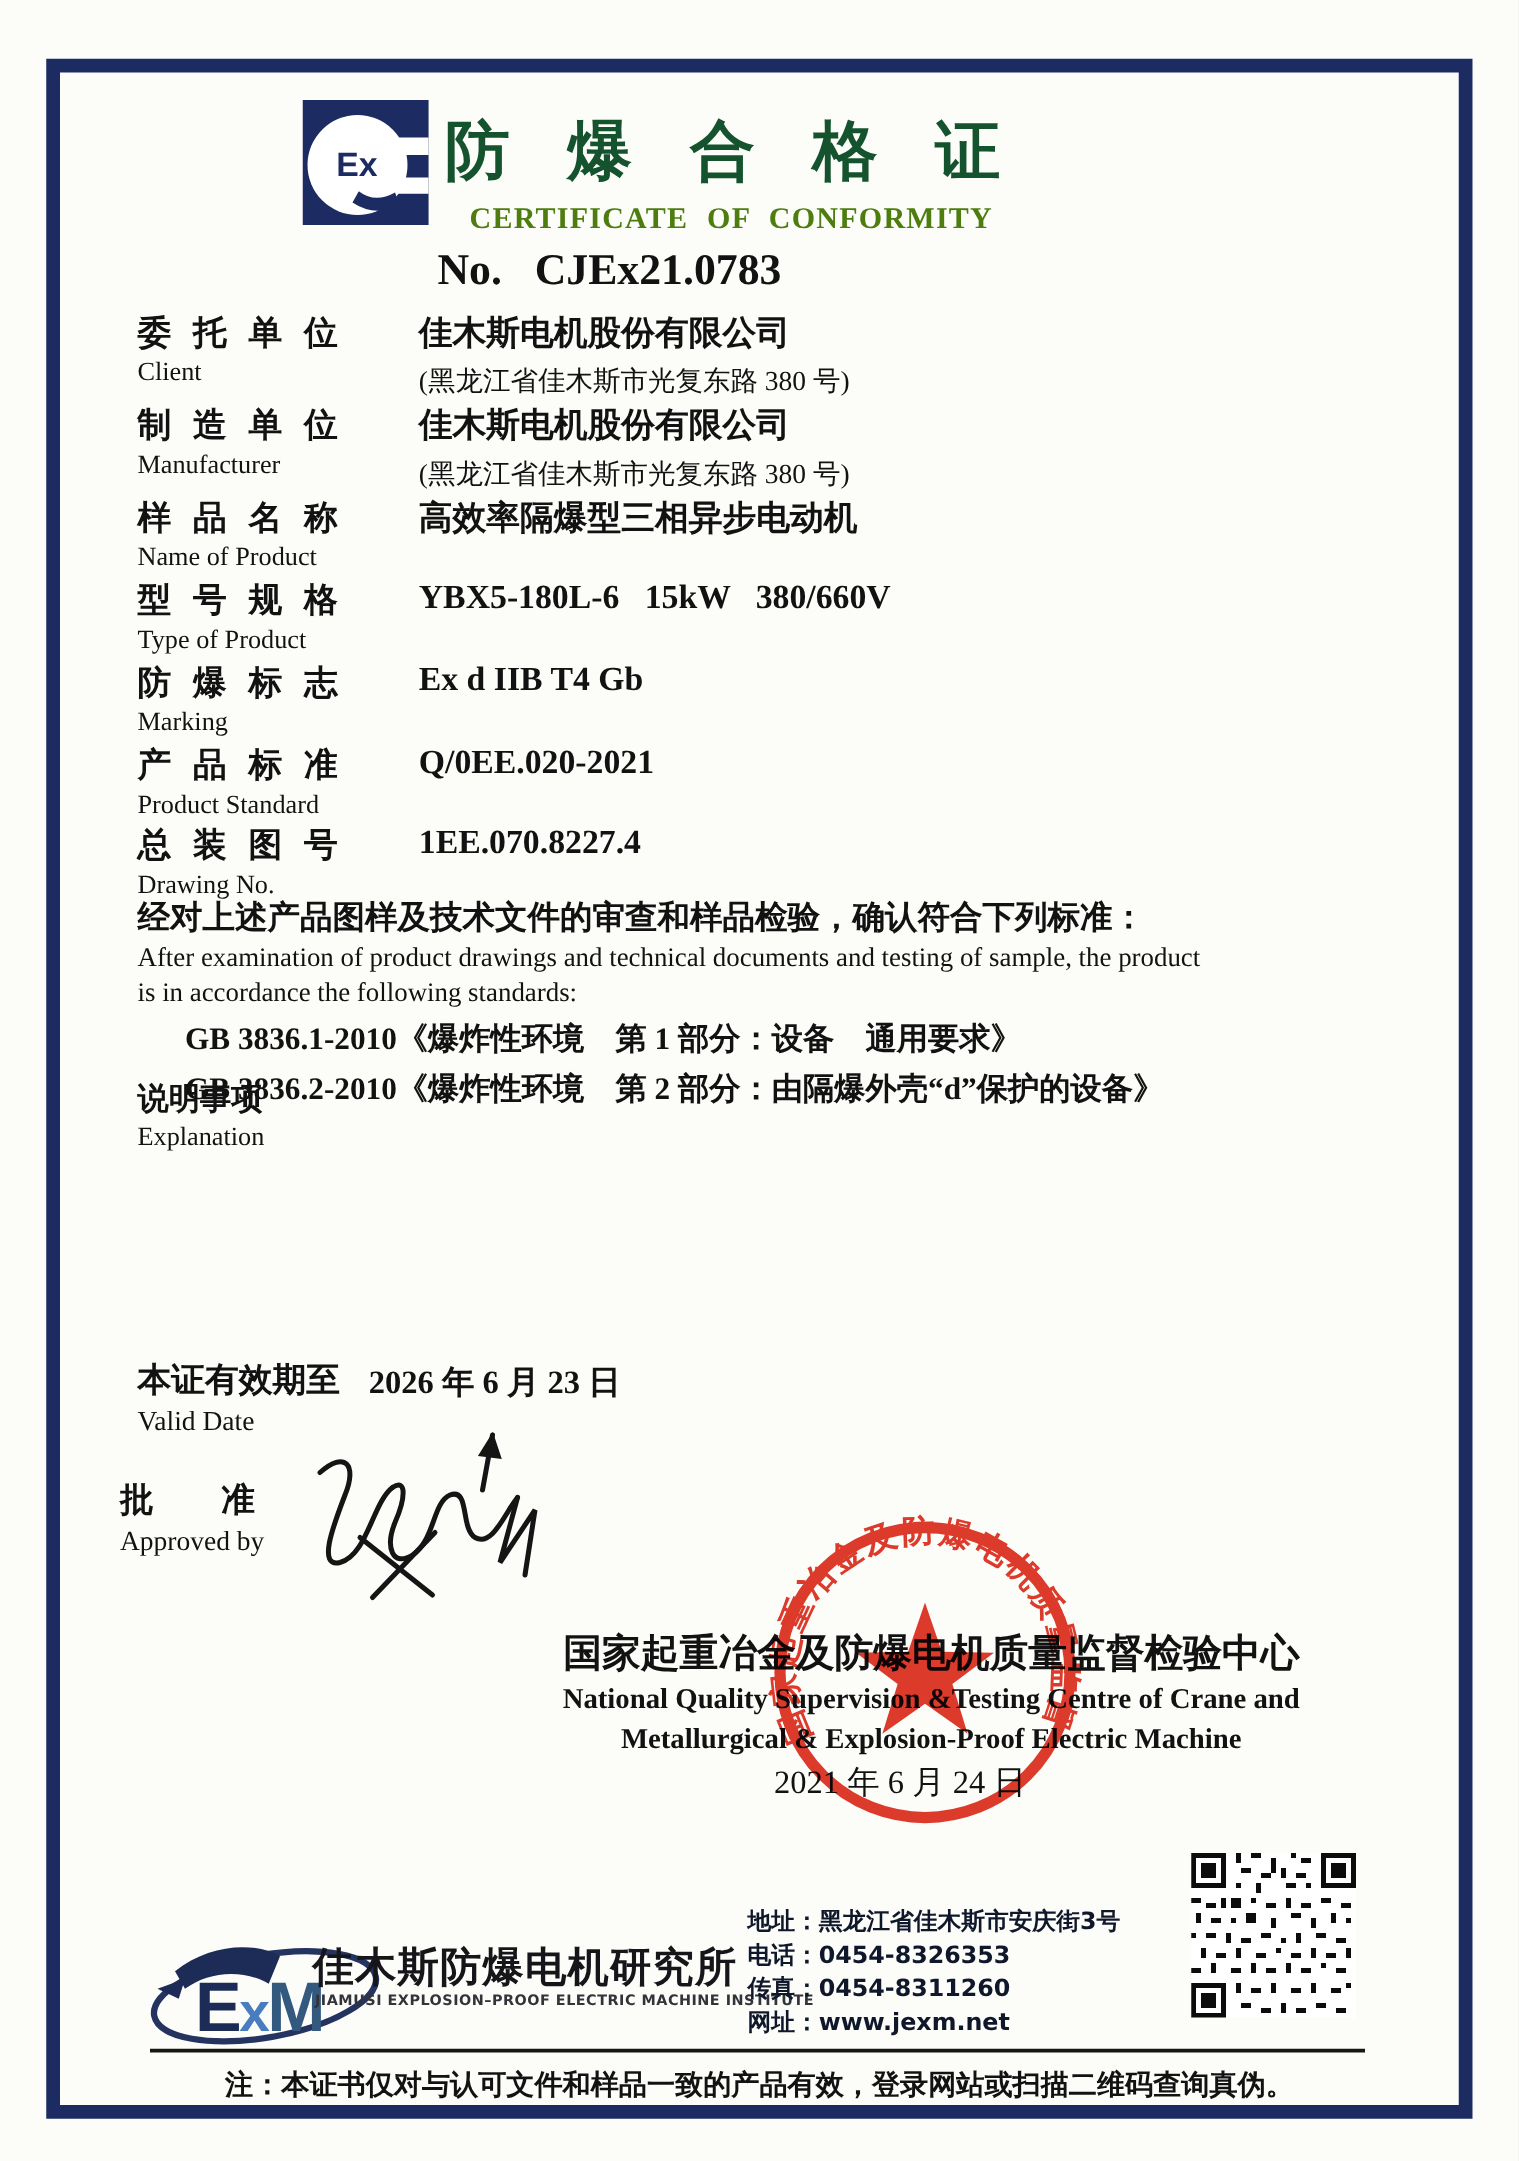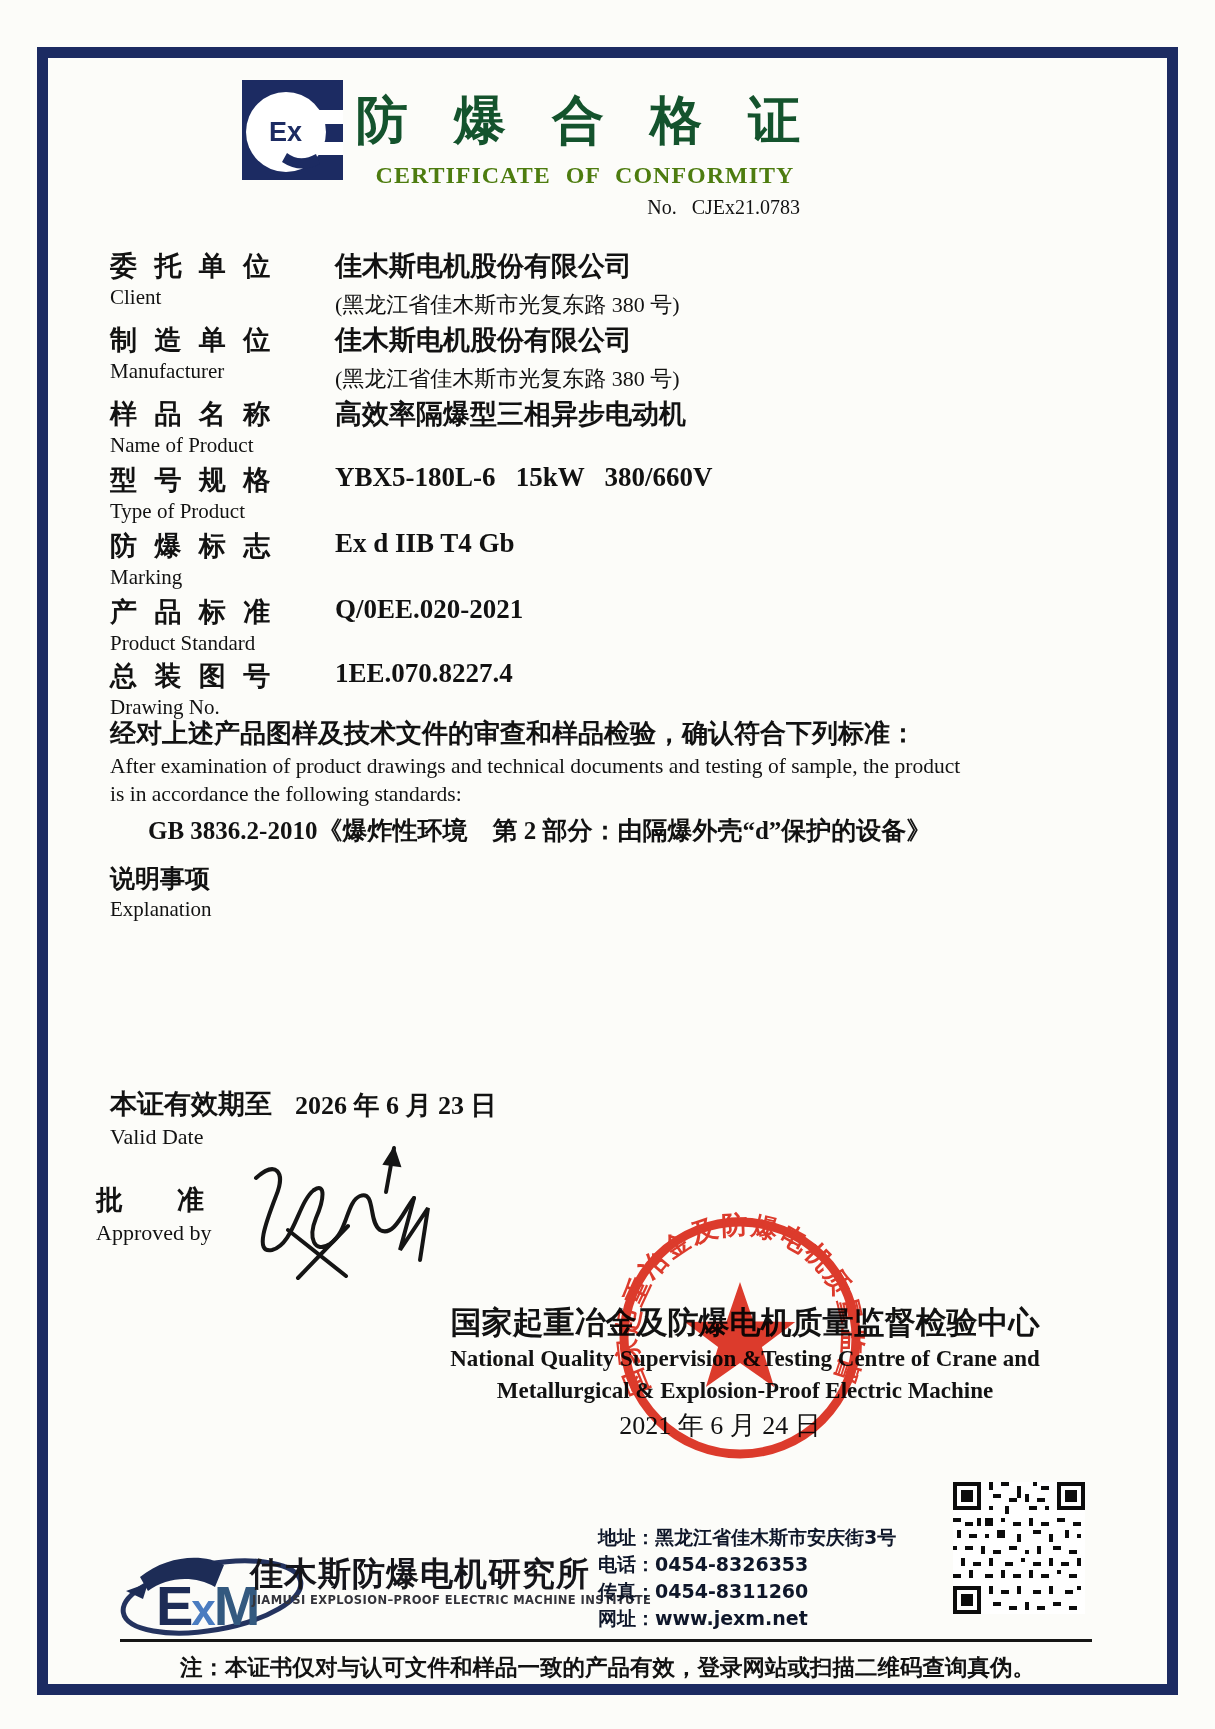--- a/index.html
+++ b/index.html
@@ -20,22 +20,22 @@
   .logo-ex { left:242px; top:80px; }
   .head-text { left:350px; top:86px; width:470px; text-align:center; }
   .title-zh {
     font-family:"DejaVu Sans", sans-serif; font-weight:bold;
     font-size:52px; color:#14532d; letter-spacing:14px; white-space:nowrap;
   }
   .title-en {
     font-family:"Liberation Serif", serif; font-weight:bold;
     font-size:24px; color:#4d7c0f; letter-spacing:1px; word-spacing:8px; margin-top:6px;
   }
-  .cert-no { left:350px; top:196px; width:450px; text-align:right;
-    font-size:20px; font-weight:normal; }
+  .cert-no { left:350px; top:196px; width:450px; text-align:left;
+    font-size:35px; font-weight:bold; }
 
   
   .frow { position:absolute; left:110px; width:1000px; }
   .flab { position:absolute; left:0; top:0; width:220px; }
   .flab .zh { font-family:"DejaVu Sans", sans-serif; font-weight:bold;
     font-size:27px; letter-spacing:4px; white-space:nowrap; }
   .flab .en { font-size:21px; margin-top:1px; }
   .fval { position:absolute; left:225px; top:0; width:760px; }
   .fval .vzh { font-weight:bold; font-size:27px; white-space:pre-wrap; }
   .fval .vnote { font-size:22px; margin-top:6px; }
@@ -168,20 +168,21 @@
       </div>
     <div class="fval">
         <div class="vzh">1EE.070.8227.4</div>
       </div>
   </div>
 
   <div class="abs stmt">
     <div class="zh">经对上述产品图样及技术文件的审查和样品检验，确认符合下列标准：</div>
     <div class="en">After examination of product drawings and technical documents and testing of sample, the product</div>
     <div class="en">is in accordance the following standards:</div>
+    <div class="std">GB 3836.1-2010《爆炸性环境　第 1 部分：设备　通用要求》</div>
     <div class="std">GB 3836.2-2010《爆炸性环境　第 2 部分：由隔爆外壳“d”保护的设备》</div>
   </div>
 
   <div class="abs expl-label">
     <div class="zh">说明事项</div>
     <div class="en">Explanation</div>
   </div>
 
   <div class="abs valid-label">
     <div class="zh">本证有效期至</div>

